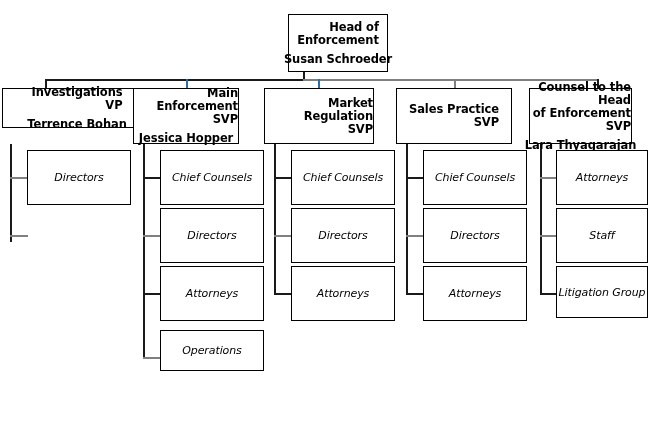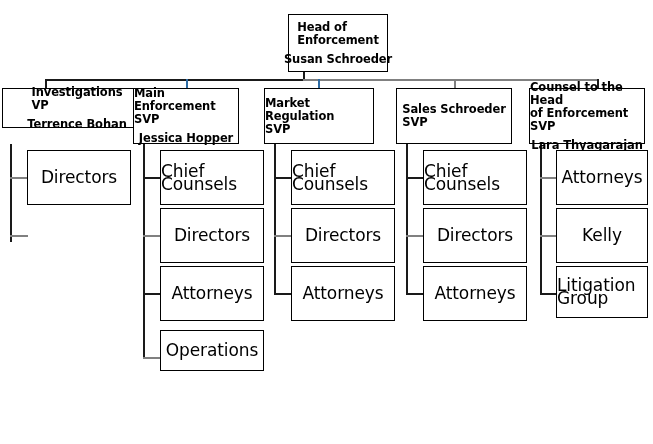--- a/index.html
+++ b/index.html
@@ -25,21 +25,21 @@
   }
   .node {
     position: absolute;
     box-sizing: border-box;
     border: 1.6px solid #000000;
     background: #ffffff;
     display: flex;
     flex-direction: column;
     align-items: center;
     justify-content: center;
-    text-align: left;
+    text-align: right;
     z-index: 3;
   }
   .node .title {
     font-weight: bold;
     font-size: 11.5px;
     line-height: 13px;
     letter-spacing: -0.1px;
     white-space: pre-line;
   }
   .node .person {
@@ -48,22 +48,23 @@
     line-height: 13px;
     letter-spacing: -0.1px;
     margin-top: 6px;
     white-space: nowrap;
   }
   .node.leaf {
     justify-content: center;
   }
   .node.leaf .title {
     font-weight: normal;
-    font-size: 17px;
+    font-size: 11px;
     line-height: 13px;
+    font-style: italic;
   }
   .connector {
     position: absolute;
     background: #1a1a1a;
     z-index: 1;
   }
   .connector.grey {
     background: #808080;
   }
   .connector.blue {
@@ -144,49 +145,49 @@
     <div class="title">Chief Counsels</div>
   </div>
   <div class="node leaf" style="left:291px; top:208px; width:104px; height:55px;">
     <div class="title">Directors</div>
   </div>
   <div class="node leaf" style="left:291px; top:266px; width:104px; height:55px;">
     <div class="title">Attorneys</div>
   </div>
 
   <div class="node" style="left:396px; top:88px; width:116px; height:56px;">
-    <div class="title">Sales Schroeder
+    <div class="title">Sales Practice
 SVP</div>
   </div>
   <div class="connector v" style="left:406px; top:144px; height:150px;"></div>
   <div class="connector h" style="left:406px; top:177px; width:18px;"></div>
   <div class="connector h grey" style="left:406px; top:235px; width:18px;"></div>
   <div class="connector h" style="left:406px; top:293px; width:18px;"></div>
   <div class="node leaf" style="left:423px; top:150px; width:104px; height:55px;">
     <div class="title">Chief Counsels</div>
   </div>
   <div class="node leaf" style="left:423px; top:208px; width:104px; height:55px;">
     <div class="title">Directors</div>
   </div>
   <div class="node leaf" style="left:423px; top:266px; width:104px; height:55px;">
     <div class="title">Attorneys</div>
   </div>
 
-  <div class="node" style="left:529px; top:88px; width:116px; height:56px;">
+  <div class="node" style="left:529px; top:88px; width:103px; height:56px;">
     <div class="title">Counsel to the Head
 of Enforcement SVP</div>
     <div class="person">Lara Thyagarajan</div>
   </div>
   <div class="connector v" style="left:540px; top:144px; height:150px;"></div>
   <div class="connector h grey" style="left:540px; top:177px; width:18px;"></div>
   <div class="connector h grey" style="left:540px; top:235px; width:18px;"></div>
   <div class="connector h" style="left:540px; top:293px; width:18px;"></div>
   <div class="node leaf" style="left:556px; top:150px; width:92px; height:55px;">
     <div class="title">Attorneys</div>
   </div>
   <div class="node leaf" style="left:556px; top:208px; width:92px; height:55px;">
-    <div class="title">Kelly</div>
+    <div class="title">Staff</div>
   </div>
   <div class="node leaf" style="left:556px; top:266px; width:92px; height:52px;">
     <div class="title">Litigation Group</div>
   </div>
 
 </div>
 
 </body></html>

